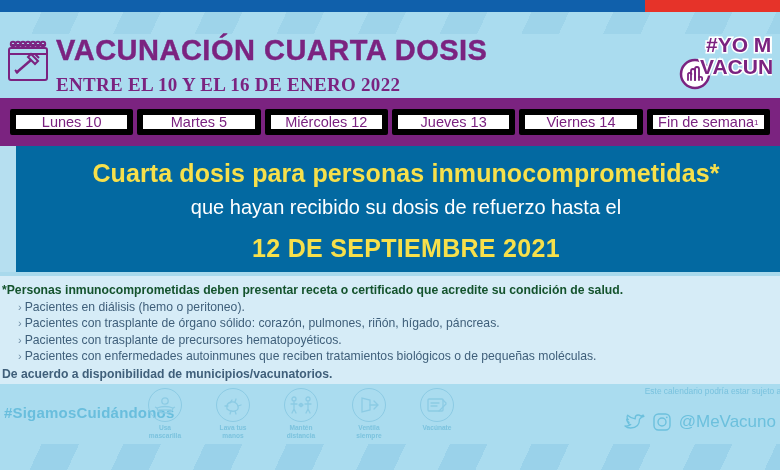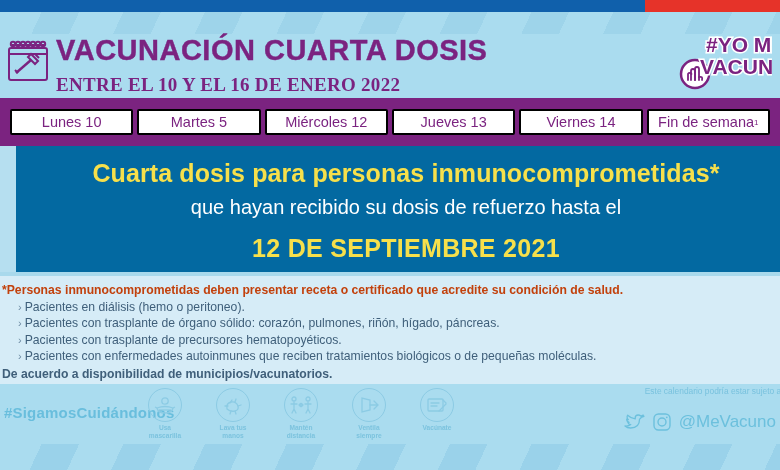--- a/index.html
+++ b/index.html
@@ -50,21 +50,21 @@
   #days-band {
     position:absolute; top:98px; left:0; width:780px; height:48px;
     background:#7b2380;
     display:flex; align-items:center;
     padding:0 10px; gap:4px;
   }
   .day-tab {
     flex:1;
     height:26px;
     background:#ffffff;
-    border:2px solid #000000;
+    border:6px solid #000000;
     border-radius:2px;
     display:flex; align-items:center; justify-content:center;
     color:#7b2380;
     font-size:14.5px;
     font-weight:500;
     white-space:nowrap;
   }
   .day-tab sup { font-size:8px; vertical-align:super; }
 
   
@@ -90,21 +90,21 @@
   
   #sep { position:absolute; top:272px; left:0; width:780px; height:4px; background:#a9d9ec; }
 
   
   #notes {
     position:absolute; top:276px; left:0; width:780px; height:108px;
     background:#d6ecf7;
     padding:6px 8px 0 2px;
   }
   .note-head {
-    color:#c2410c; font-size:12.2px; font-weight:bold;
+    color:#14532d; font-size:12.2px; font-weight:bold;
     line-height:16.5px; white-space:nowrap;
   }
   .note-item {
     color:#3f5f7a; font-size:12.2px; font-weight:400;
     line-height:16.5px; padding-left:16px; white-space:nowrap;
   }
   .note-item .chev { color:#6d8ba3; margin-right:3px; font-size:11px; }
   .note-foot {
     color:#3f5f7a; font-size:12.2px; font-weight:bold;
     line-height:16.5px; margin-top:1px; white-space:nowrap;

